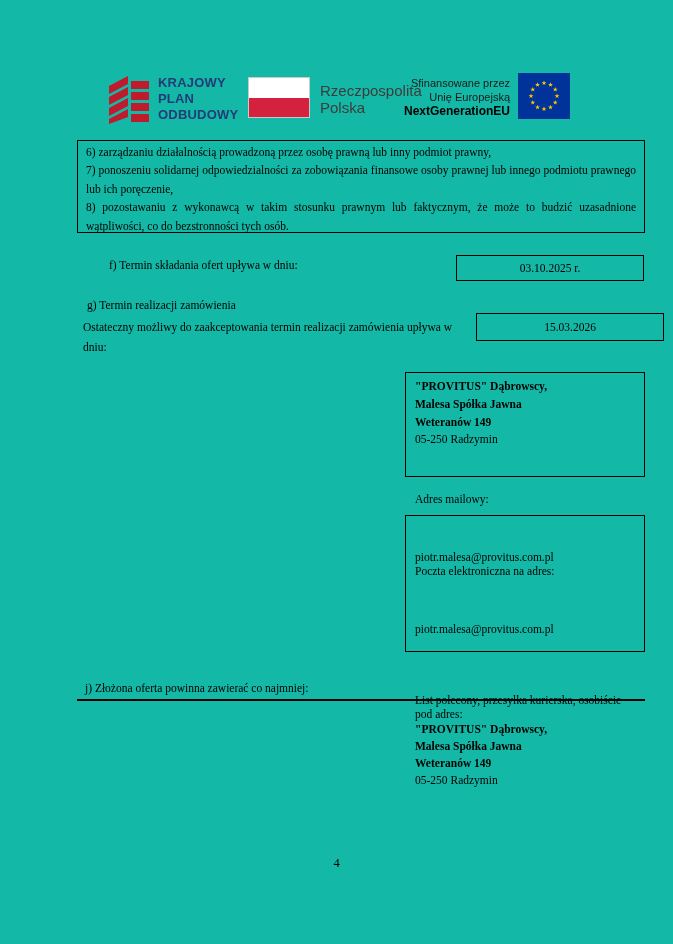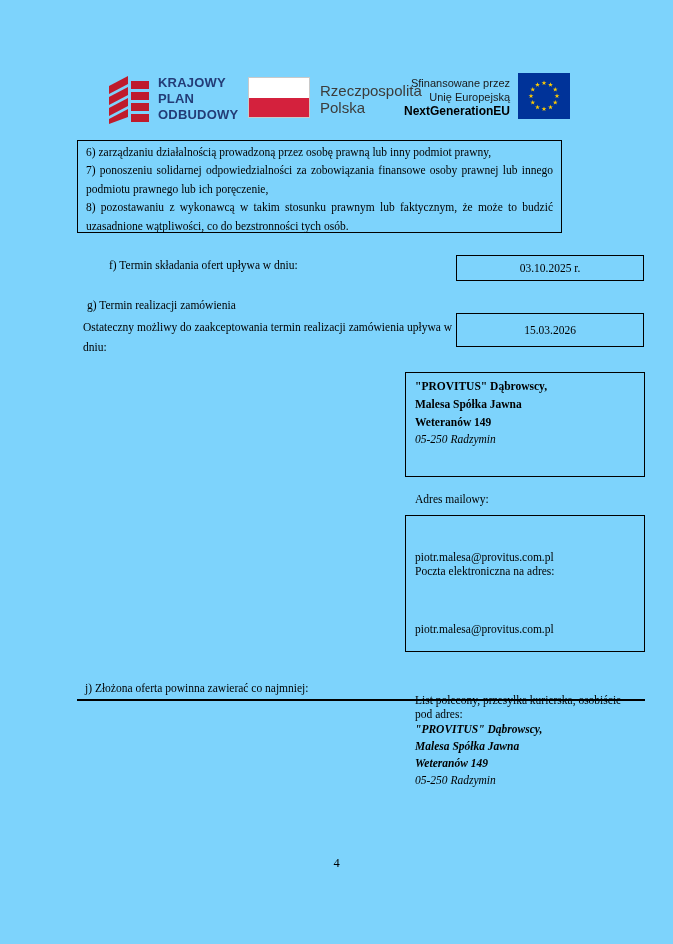--- a/index.html
+++ b/index.html
@@ -1,17 +1,17 @@
 <!DOCTYPE html>
 <html><head>
 <meta charset="utf-8">
 <style>
   html,body{margin:0;padding:0;background:#888;}
   .page{
-    position:relative;width:673px;height:944px;background:#7dd3fc;
+    position:relative;width:673px;height:944px;background:#14b8a6;
     margin:0 auto;overflow:hidden;
     font-family:"Liberation Serif", serif;color:#000;
   }
   
   .kpo-logo{position:absolute;left:107px;top:72px;width:140px;height:54px;}
   .kpo-icon{position:absolute;left:0;top:1px;}
   .kpo-text{
     position:absolute;left:51px;top:3px;
     font-family:"Liberation Sans", sans-serif;font-weight:700;
     font-size:13px;line-height:16px;letter-spacing:.2px;color:#233C77;
@@ -27,36 +27,36 @@
     font-family:"Liberation Sans", sans-serif;font-size:15px;line-height:17px;color:#3C3C3B;
   }
   .eu-logo{position:absolute;left:398px;top:73px;width:180px;height:52px;}
   .eu-text{
     position:absolute;left:0;top:3px;width:112px;text-align:right;
     font-family:"Liberation Sans", sans-serif;font-size:11px;line-height:14px;color:#1a1a1a;
   }
   .eu-text .ngeu{font-weight:700;font-size:12px;color:#000;}
   .eu-flag{position:absolute;left:120px;top:0;}
   .intro-box{
-    position:absolute;left:77px;top:140px;width:485px;height:93px;
+    position:absolute;left:77px;top:140px;width:568px;height:93px;
     border:1.6px solid #000;box-sizing:border-box;
     padding:2px 8px 0 8px;font-size:11.5px;line-height:18.4px;text-align:justify;
   }
   .intro-box p{margin:0;}
   .label{position:absolute;font-size:11.5px;line-height:15px;}
   .value-box{
     position:absolute;border:1.6px solid #000;box-sizing:border-box;
     font-size:11.5px;display:flex;align-items:center;justify-content:center;text-align:center;
   }
   .addr-box{
     position:absolute;border:1.8px solid #000;box-sizing:border-box;
     font-size:11.5px;padding:4px 9px 0 9px;
   }
   .addr-box .b{font-weight:700;}
-  .lh18{line-height:18px;} .lh17{line-height:17px;font-style:italic;} .lh14{line-height:14px;margin-top:44px;}
+  .lh18{line-height:18px;} .lh17{line-height:17px;} .lh14{line-height:14px;margin-top:44px;}
   .gap13{height:13px;}
   .j-row{
     position:absolute;left:77px;top:682px;width:568px;
     border-bottom:2px solid #000;padding:0 0 5px 8px;box-sizing:border-box;
     font-size:11.5px;
   }
   .page-num{
     position:absolute;left:0;top:856px;width:673px;text-align:center;font-size:12.5px;
   }
 </style>
@@ -131,21 +131,21 @@
     <p>8) pozostawaniu z wykonawcą w takim stosunku prawnym lub faktycznym, że może to budzić uzasadnione wątpliwości, co do bezstronności tych osób.</p>
   </div>
 
   <div class="label" style="left:85px;top:258px;width:330px;margin-left:24px;">f) Termin składania ofert upływa w dniu:</div>
   <div class="value-box" style="left:456px;top:255px;width:188px;height:26px;">
     <span>03.10.2025 r.</span>
   </div>
 
   <div class="label" style="left:87px;top:298px;width:330px;">g) Termin realizacji zamówienia</div>
   <div class="label" style="left:83px;top:317px;width:370px;line-height:20px;">Ostateczny możliwy do zaakceptowania termin realizacji zamówienia upływa w dniu:</div>
-  <div class="value-box" style="left:456px;top:313px;width:188px;height:34px;">
+  <div class="value-box" style="left:476px;top:313px;width:188px;height:28px;">
     <span>15.03.2026</span>
   </div>
 
   <div class="addr-box" style="left:405px;top:372px;width:240px;height:105px;">
     <div class="b lh18">"PROVITUS" Dąbrowscy,</div>
     <div class="b lh18">Malesa Spółka Jawna</div>
     <div class="b lh18">Weteranów 149</div>
     <div class="lh17">05-250 Radzymin</div>
     <div class="lh14">Adres mailowy:</div>
     <div class="lh14">piotr.malesa@provitus.com.pl</div>

